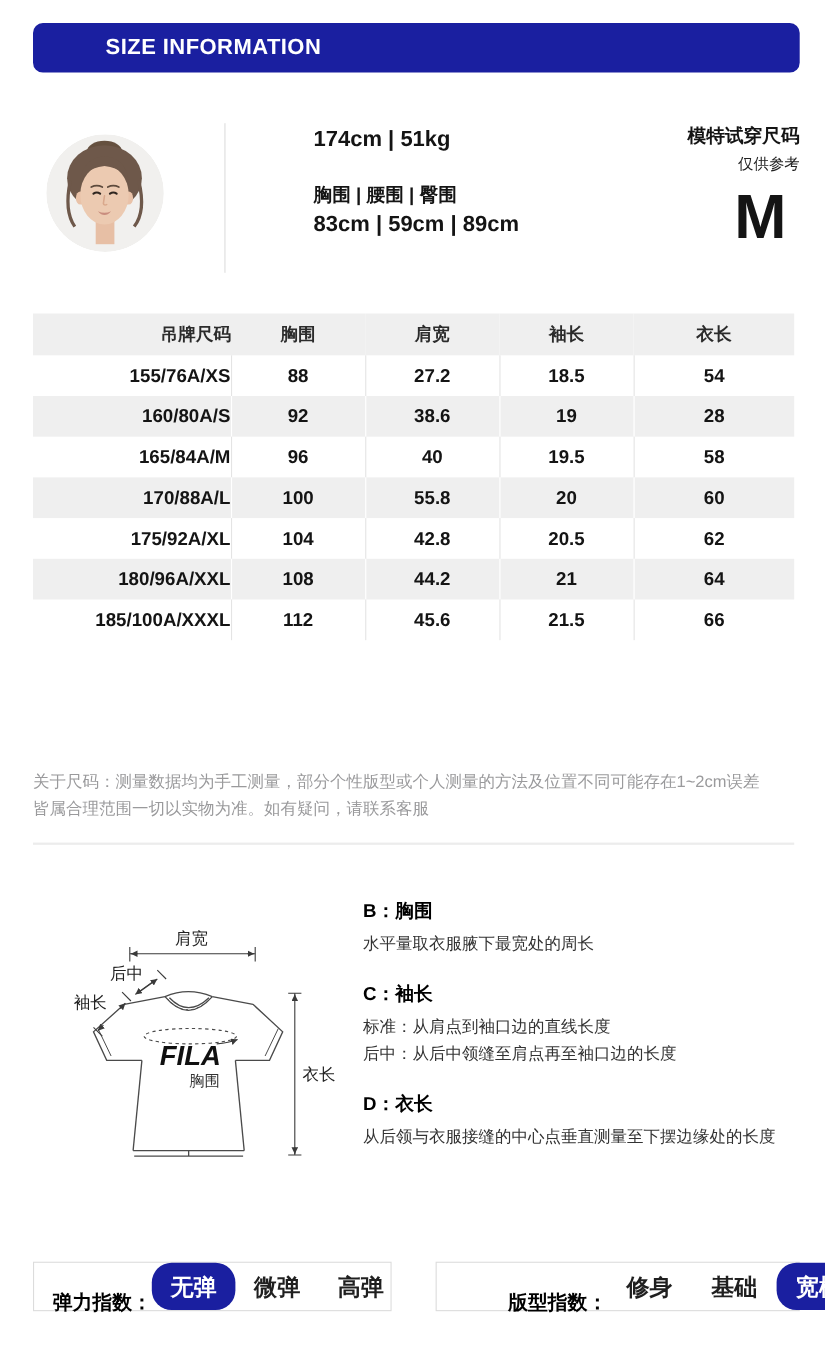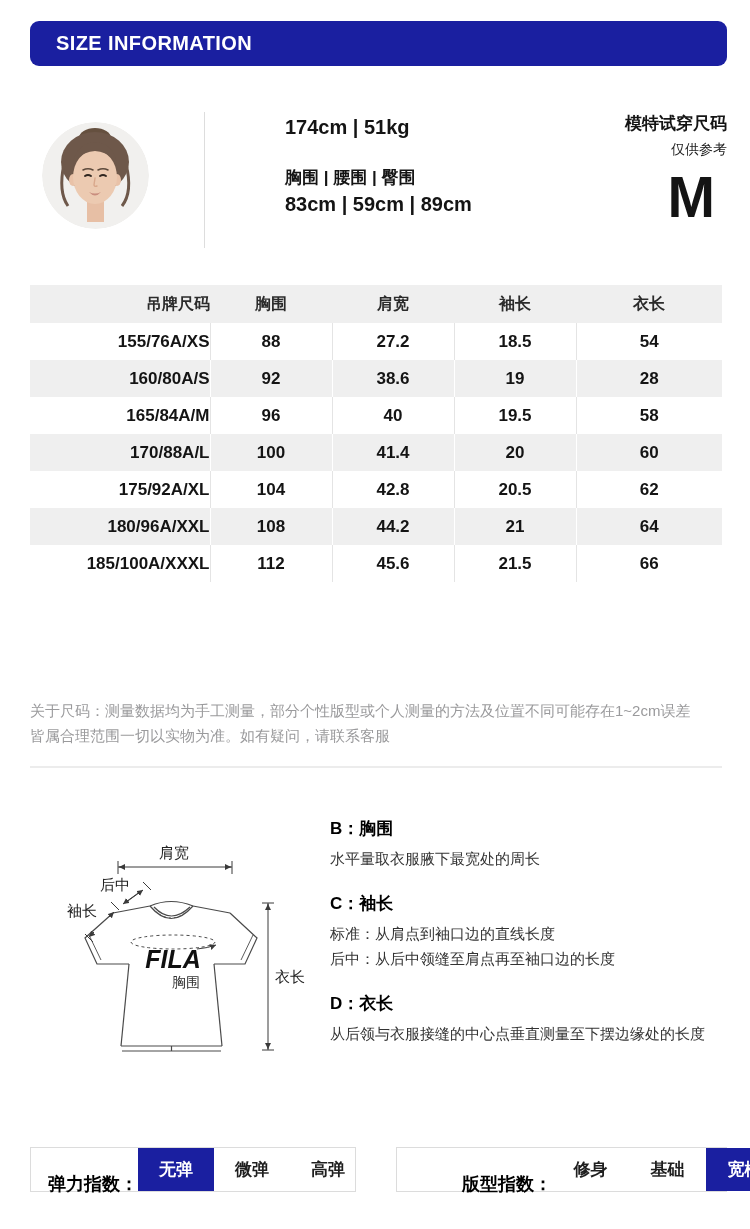--- a/index.html
+++ b/index.html
@@ -3,21 +3,21 @@
 <meta charset="utf-8">
 <style>
   html,body{margin:0;padding:0;background:#fff;}
   #page{position:relative;width:750px;height:1229px;background:#fff;overflow:hidden;
         font-family:"Liberation Sans","DejaVu Sans",sans-serif;color:#141414;}
 
   
   .banner{position:absolute;left:30px;top:21px;width:697px;height:45px;border-radius:9px;
           background:#1a1fa0;display:flex;align-items:center;}
   .banner span{color:#fff;font-size:20px;font-weight:800;letter-spacing:.4px;padding-left:26px;
-               font-style:normal;}
+               font-style:normal;margin-left:40px;}
 
   
   .avatar{position:absolute;left:42px;top:122px;width:107px;height:107px;border-radius:50%;overflow:hidden;}
   .vdiv{position:absolute;left:204px;top:112px;width:1px;height:136px;background:#ddd;}
   .stats{position:absolute;left:285px;top:112px;}
   .stat-label{font-size:17px;font-weight:700;color:#141414;}
   .stat-value{font-size:20px;font-weight:700;margin-top:4px;}
   .stat-label.second{margin-top:27px;}
   .fit{position:absolute;right:23px;top:112px;text-align:right;}
   .fit-title{font-size:17px;font-weight:700;}
@@ -51,21 +51,21 @@
   .g-head{font-size:17px;font-weight:700;color:#000;margin-bottom:6px;line-height:22px;}
   .g-line{font-size:15px;color:#333;line-height:25px;}
 
   
   .index-box{position:absolute;top:1147px;height:45px;border:1px solid #dcdcdc;box-sizing:border-box;
              display:flex;align-items:stretch;background:#fff;}
   .index-box.elastic{left:30px;width:326px;}
   .index-box.fitbox{left:396px;width:331px;padding-left:48px;}
   .idx-label{align-self:center;padding-left:17px;font-size:18px;font-weight:700;color:#000;white-space:nowrap;margin-top:28px;}
   .opts{margin-left:auto;display:flex;height:100%;}
-  .opt{display:flex;align-items:center;justify-content:center;font-size:17px;font-weight:600;color:#1f1f1f;}
+  .opt{display:flex;align-items:center;justify-content:center;font-size:21px;font-weight:600;color:#1f1f1f;border-radius:18px;}
   .elastic .opt{width:76px;}
   .fitbox .opt{width:77px;}
   .opt.sel{background:#1a1fa0;color:#fff;font-weight:700;}
 </style>
 </head>
 <body>
 
 <div id="page">
 
   <div class="banner">
@@ -148,21 +148,21 @@
       <tr>
         <td>165/84A/M</td>
         <td>96</td>
         <td>40</td>
         <td>19.5</td>
         <td>58</td>
       </tr>
       <tr>
         <td>170/88A/L</td>
         <td>100</td>
-        <td>41.4</td>
+        <td>55.8</td>
         <td>20</td>
         <td>60</td>
       </tr>
       <tr>
         <td>175/92A/XL</td>
         <td>104</td>
         <td>42.8</td>
         <td>20.5</td>
         <td>62</td>
       </tr>

